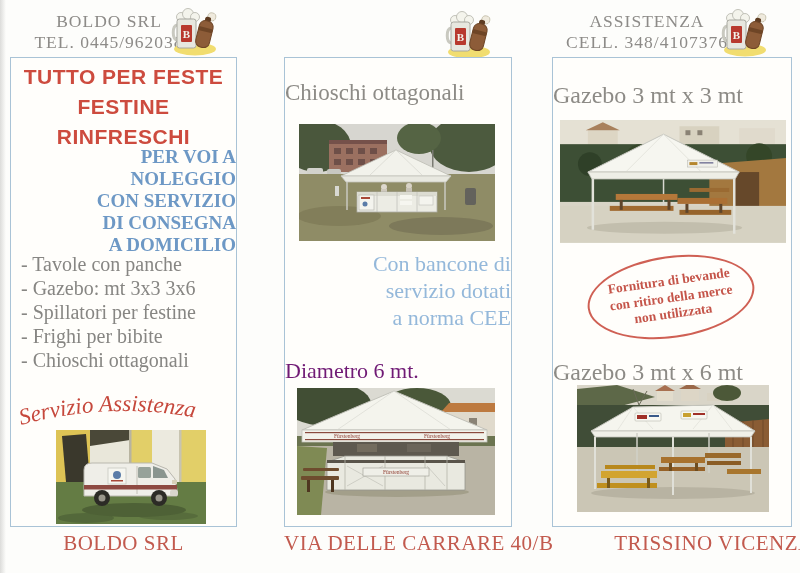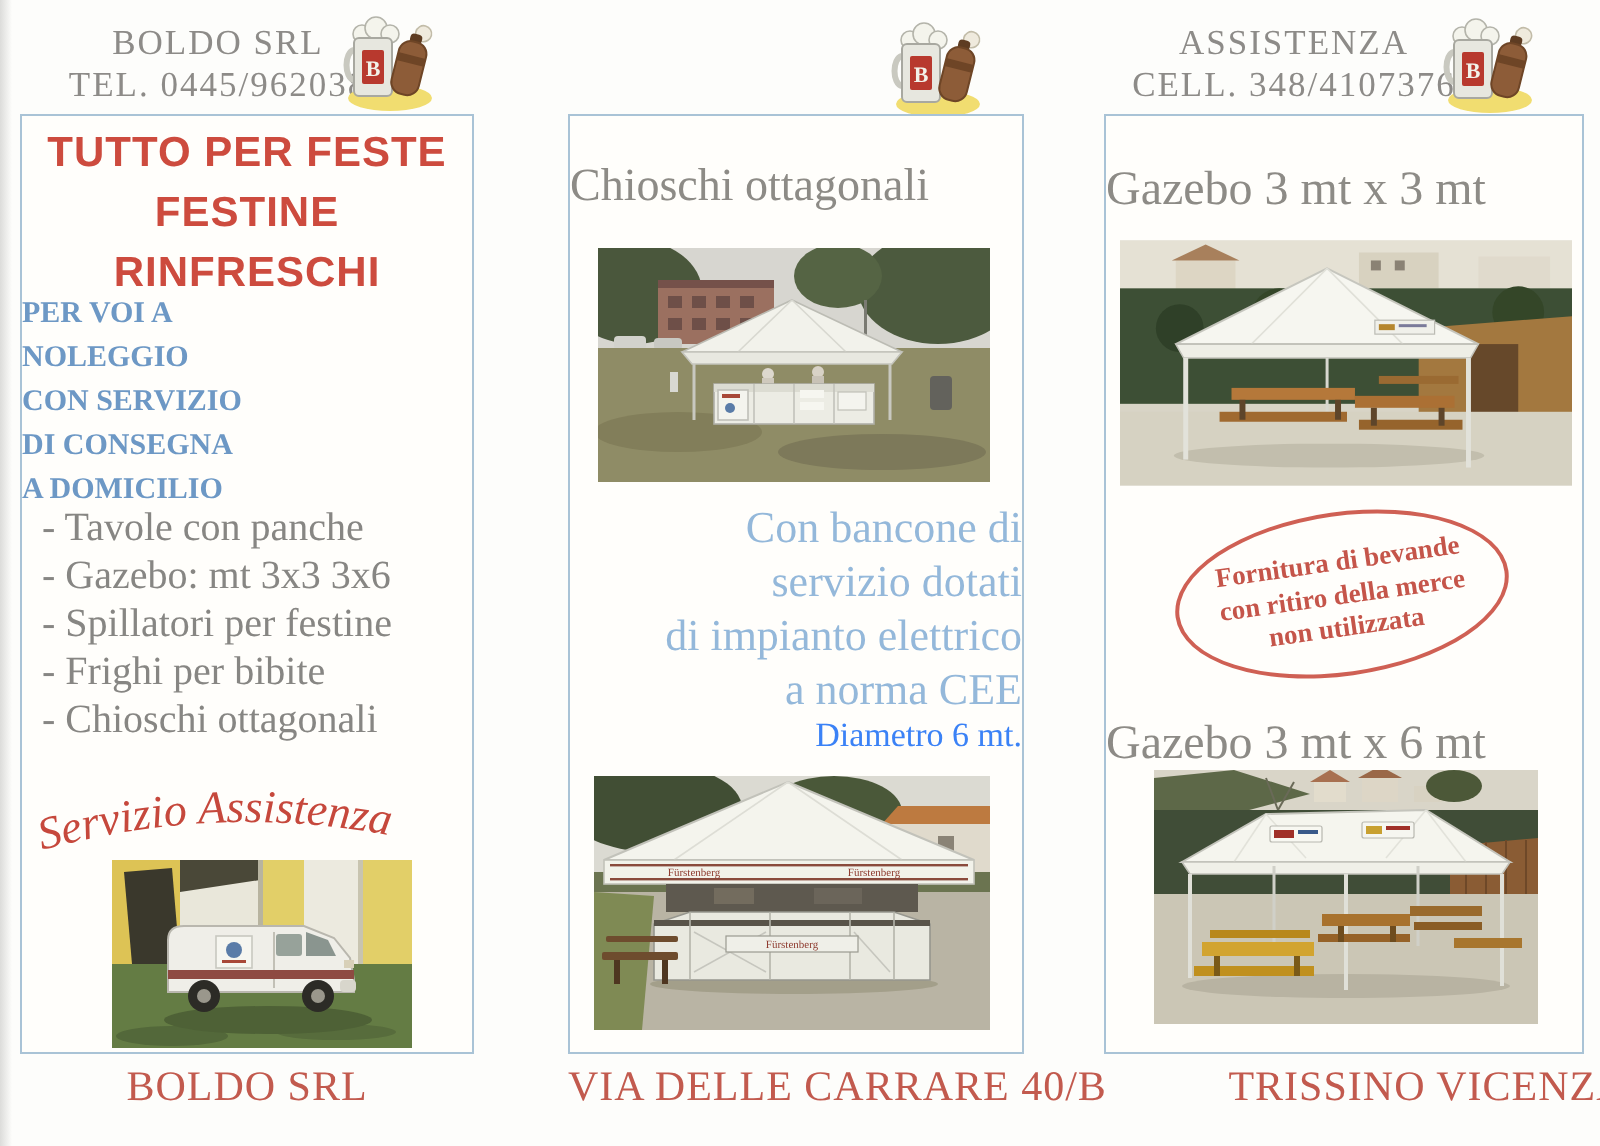--- a/index.html
+++ b/index.html
@@ -22,34 +22,34 @@
   
   .panel{position:absolute;top:57px;height:470px;border:1px solid #a9c3d6;
     background:#fffefb;box-sizing:border-box;}
   .panel-left{left:10px;width:227px;}
   .panel-mid{left:284px;width:228px;}
   .panel-right{left:552px;width:240px;}
   
   .lp-title{position:absolute;top:4px;left:0;width:100%;text-align:center;
     font-family:"Liberation Sans",sans-serif;font-weight:bold;font-size:21px;
     line-height:30px;color:#cd4b3e;letter-spacing:.5px;}
-  .lp-sub{position:absolute;top:88px;left:0;width:100%;text-align:left;
-    font-weight:bold;font-size:15px;line-height:22px;color:#6d98c5;}
+  .lp-sub{position:absolute;top:88px;left:0;width:100%;text-align:right;
+    font-weight:bold;font-size:19px;line-height:22px;color:#6d98c5;}
   .lp-list{position:absolute;top:194px;left:10px;font-size:20px;line-height:24px;
     color:#878683;}
   .svc-arch{position:absolute;top:334px;left:4px;}
   .photo{position:absolute;display:block;}
   .photo svg{display:block;}
   
   .mp-title{position:absolute;top:22px;left:0;width:100%;text-align:left;
     font-size:23px;color:#8d8b86;}
   .mp-desc{position:absolute;top:192px;left:0;width:100%;text-align:right;
     font-size:22px;line-height:27px;color:#94b8da;}
-  .mp-diam{position:absolute;top:300px;left:0;width:100%;text-align:right;
-    font-size:17px;color:#3b82f6;}
+  .mp-diam{position:absolute;top:300px;left:0;width:100%;text-align:left;
+    font-size:22px;color:#701a75;}
   
   .rp-title{position:absolute;left:0;width:100%;text-align:left;
     font-size:24px;color:#8d8b86;}
   .rp-title-top{top:24px;}
   .rp-title-bottom{top:301px;}
   .stamp{position:absolute;left:34px;top:198px;width:168px;height:82px;
     border:2px solid #cf6054;border-radius:50%;transform:rotate(-8deg);
     box-sizing:border-box;text-align:center;padding-top:15px;
     font-weight:bold;font-size:13.5px;line-height:16.5px;color:#c5554a;}
   
@@ -236,21 +236,20 @@
       <rect x="101" y="77" width="12" height="4" fill="#f6f6f0"></rect>
       <rect x="120" y="72" width="14" height="9" fill="#f4f4ee" stroke="#c0c0b8" stroke-width="0.6"></rect>
       <rect x="166" y="64" width="11" height="17" rx="2" fill="#63625c"></rect>
       <rect x="36" y="62" width="4" height="10" fill="#d8d8d2"></rect>
     </svg>
   </div>
 
   <div class="mp-desc">
     <div>Con bancone di</div>
     <div>servizio dotati</div>
-    <div>di impianto elettrico</div>
     <div>a norma CEE</div>
   </div>
   <div class="mp-diam">Diametro 6 mt.</div>
 
   <div class="photo" style="left:12px;top:330px;width:198px;height:127px;">
     <svg width="198" height="127" viewBox="0 0 198 127">
       <rect width="198" height="127" fill="#b9b4a4"></rect>
       <rect width="198" height="58" fill="#dbdad2"></rect>
       <ellipse cx="30" cy="16" rx="44" ry="22" fill="#414e34"></ellipse>
       <ellipse cx="120" cy="18" rx="34" ry="18" fill="#4a5839"></ellipse>

